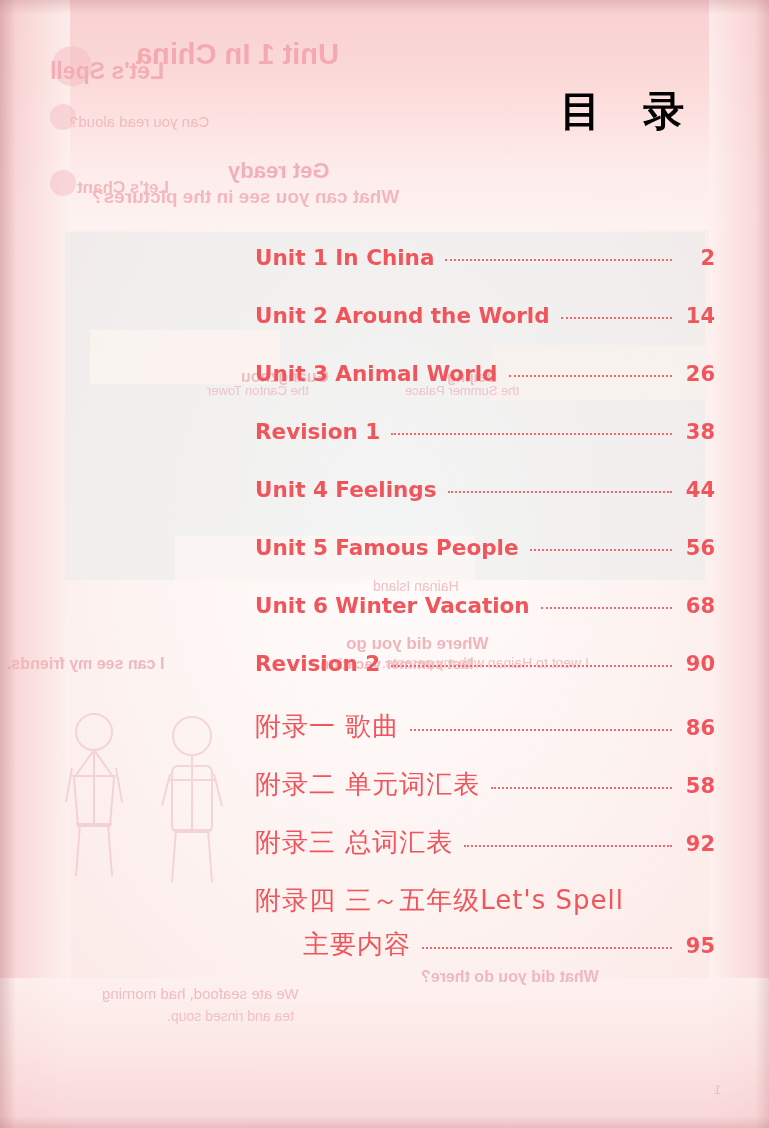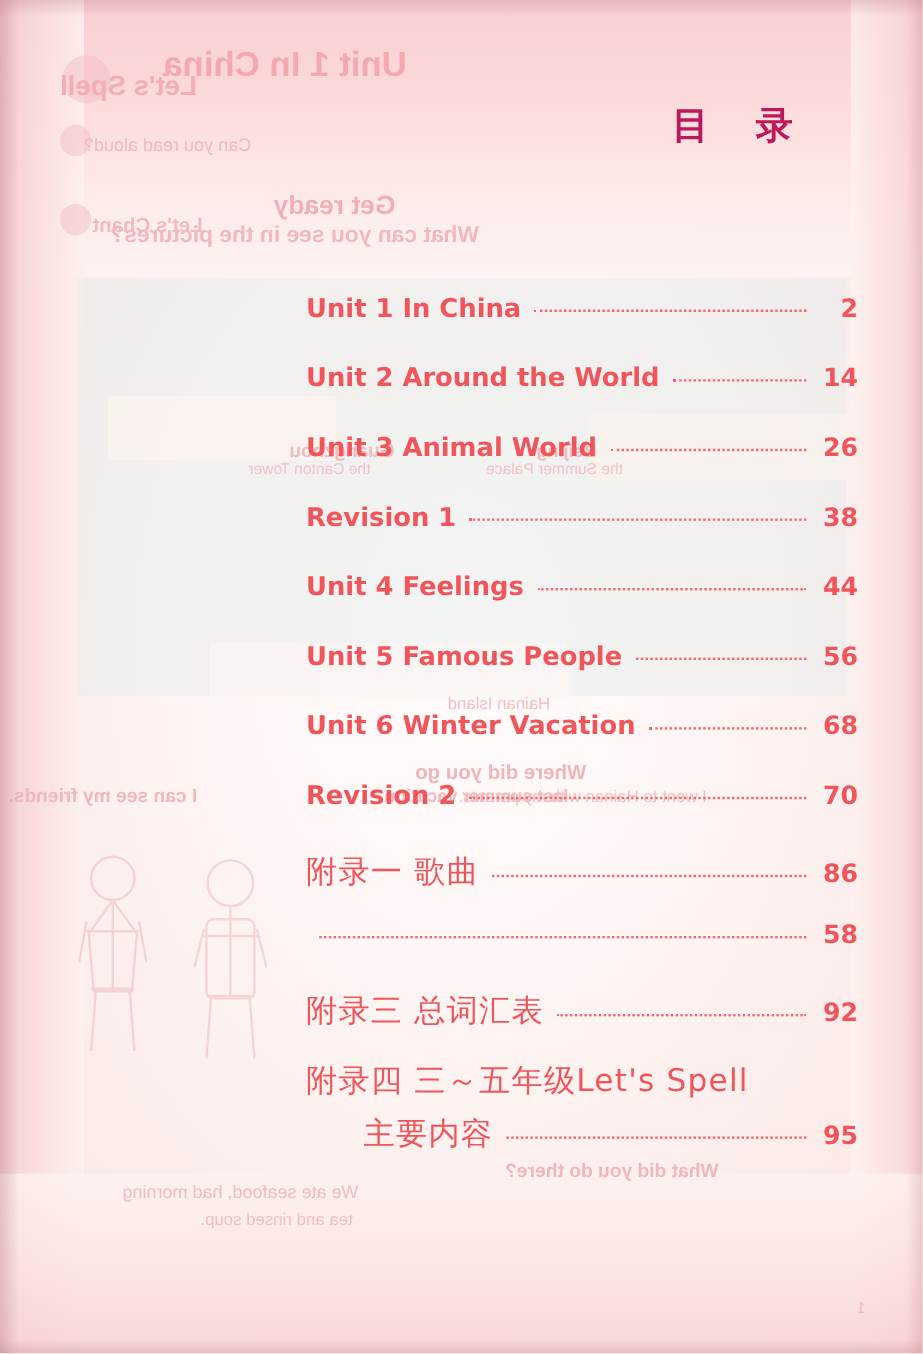--- a/index.html
+++ b/index.html
@@ -208,24 +208,24 @@
     position: absolute;
     pointer-events: none;
     opacity: 0.55;
   }
 
   
   .toc-heading {
     position: absolute;
     left: 560px;
     top: 84px;
-    font-size: 31px;
+    font-size: 41px;
     font-weight: bold;
     letter-spacing: 14px;
-    color: #be185d;
+    color: #000000;
     font-family: "DejaVu Sans", sans-serif;
   }
 
   .toc {
     position: absolute;
     left: 255px;
     top: 245px;
     width: 460px;
   }
   .toc-row {
@@ -381,30 +381,31 @@
 
     <div class="toc-row">
       <span class="toc-label">Unit 6 Winter Vacation</span>
       <span class="toc-dots"></span>
       <span class="toc-page">68</span>
     </div>
 
     <div class="toc-row">
       <span class="toc-label">Revision 2</span>
       <span class="toc-dots"></span>
-      <span class="toc-page">70</span>
+      <span class="toc-page">90</span>
     </div>
 
     <div class="toc-row">
       <span class="toc-label cn">附录一 歌曲</span>
       <span class="toc-dots"></span>
       <span class="toc-page">86</span>
     </div>
 
     <div class="toc-row">
+      <span class="toc-label cn">附录二 单元词汇表</span>
       <span class="toc-dots"></span>
       <span class="toc-page">58</span>
     </div>
 
     <div class="toc-row">
       <span class="toc-label cn">附录三 总词汇表</span>
       <span class="toc-dots"></span>
       <span class="toc-page">92</span>
     </div>
 

